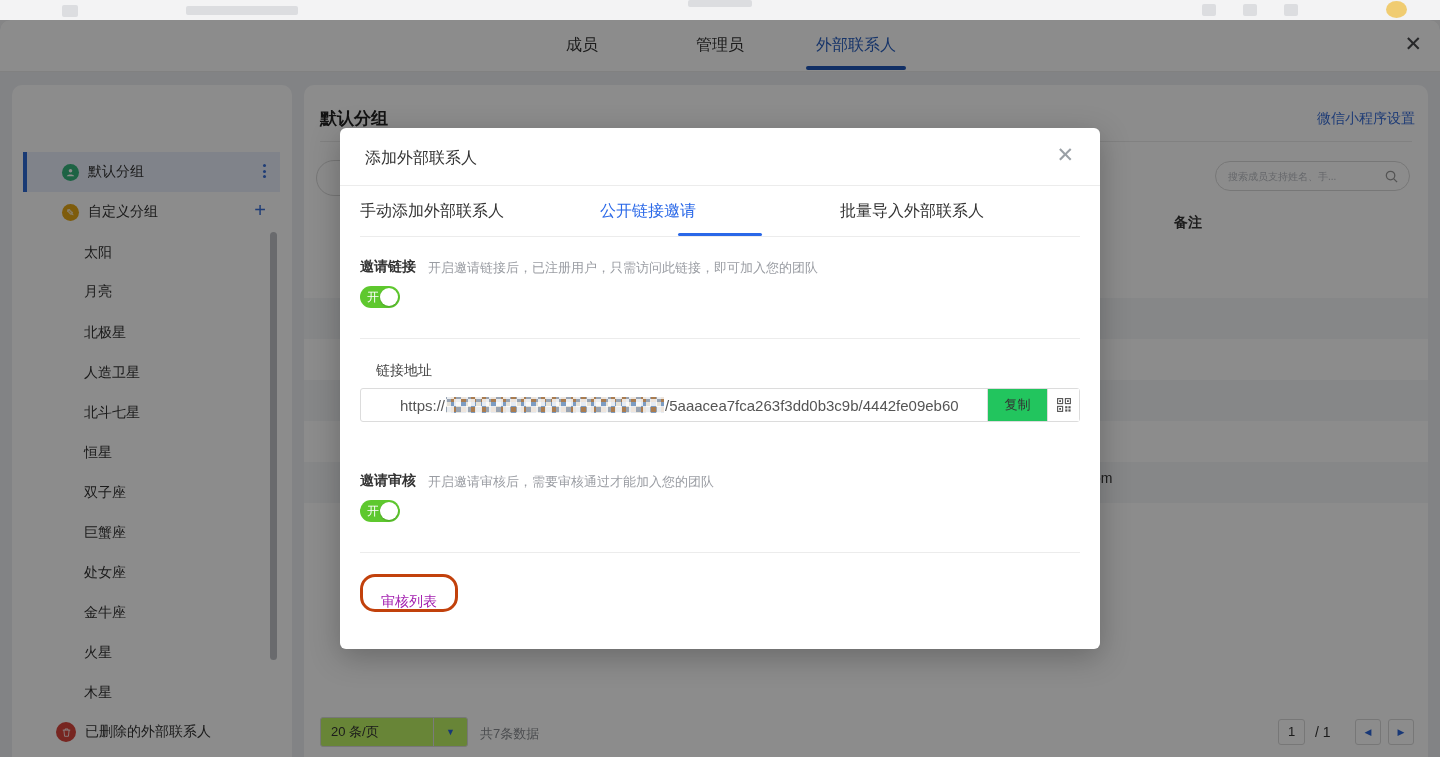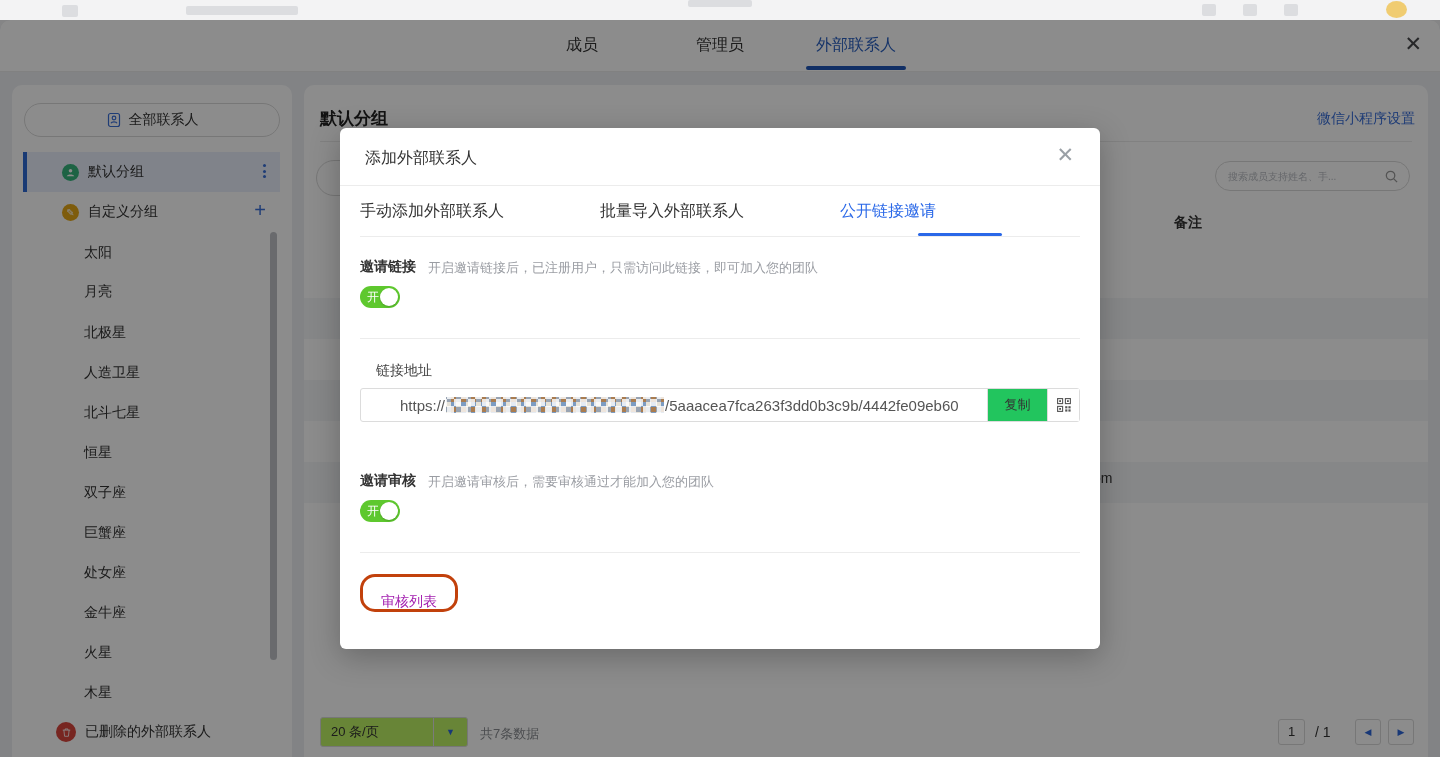--- a/index.html
+++ b/index.html
@@ -139,30 +139,20 @@
   <div class="outer-dialog">
     <div class="outer-header">
       <span class="otab" style="left:566px;">成员</span>
       <span class="otab" style="left:696px;">管理员</span>
       <span class="otab active" style="left:816px;">外部联系人</span>
       <div class="otab-underline" style="left:806px;"></div>
       <span class="outer-close">✕</span>
     </div>
 
     <div class="sidebar">
-      <button class="all-contacts-btn">
-        <span style="display:flex;">
-          <svg width="16" height="16" viewBox="0 0 16 16">
-              <rect x="2.5" y="1.5" width="11" height="13" rx="2" fill="none" stroke="#3a6fd8" stroke-width="1.2"></rect>
-              <circle cx="8" cy="6" r="1.8" fill="none" stroke="#3a6fd8" stroke-width="1.2"></circle>
-              <path d="M5 11.2c.6-1.8 5.4-1.8 6 0" fill="none" stroke="#3a6fd8" stroke-width="1.2"></path>
-            </svg>
-        </span>
-        <span>全部联系人</span>
-      </button>
 
       <div class="side-row selected" style="top:67px;">
         <span class="badge green">
           <svg width="11" height="11" viewBox="0 0 16 16">
               <circle cx="8" cy="5.5" r="2.6" fill="#fff"></circle>
               <path d="M2.5 13.5c1-3.4 10-3.4 11 0z" fill="#fff"></path>
             </svg>
         </span>
         <span class="side-label">默认分组</span>
         <span class="kebab">
@@ -250,25 +240,25 @@
 
   <div class="dim"></div>
 
   <div class="modal">
     <div class="modal-title">添加外部联系人</div>
     <span class="modal-close">✕</span>
     <div class="modal-hr1"></div>
 
     <div class="mtabs">
       <div class="mtab">手动添加外部联系人</div>
-      <div class="mtab">批量导入外部联系人</div>
       <div class="mtab active">
         <span>公开链接邀请</span>
         <div class="mtab-underline"></div>
       </div>
+      <div class="mtab">批量导入外部联系人</div>
     </div>
     <div class="modal-hr2"></div>
 
     <div class="sec-label" style="top:130px;">邀请链接</div>
     <div class="sec-desc" style="top:131px;">开启邀请链接后，已注册用户，只需访问此链接，即可加入您的团队</div>
     <div class="toggle" style="top:158px;">
       <span class="on-text">开</span>
       <span class="knob"></span>
     </div>
     <div class="modal-hr3"></div>

